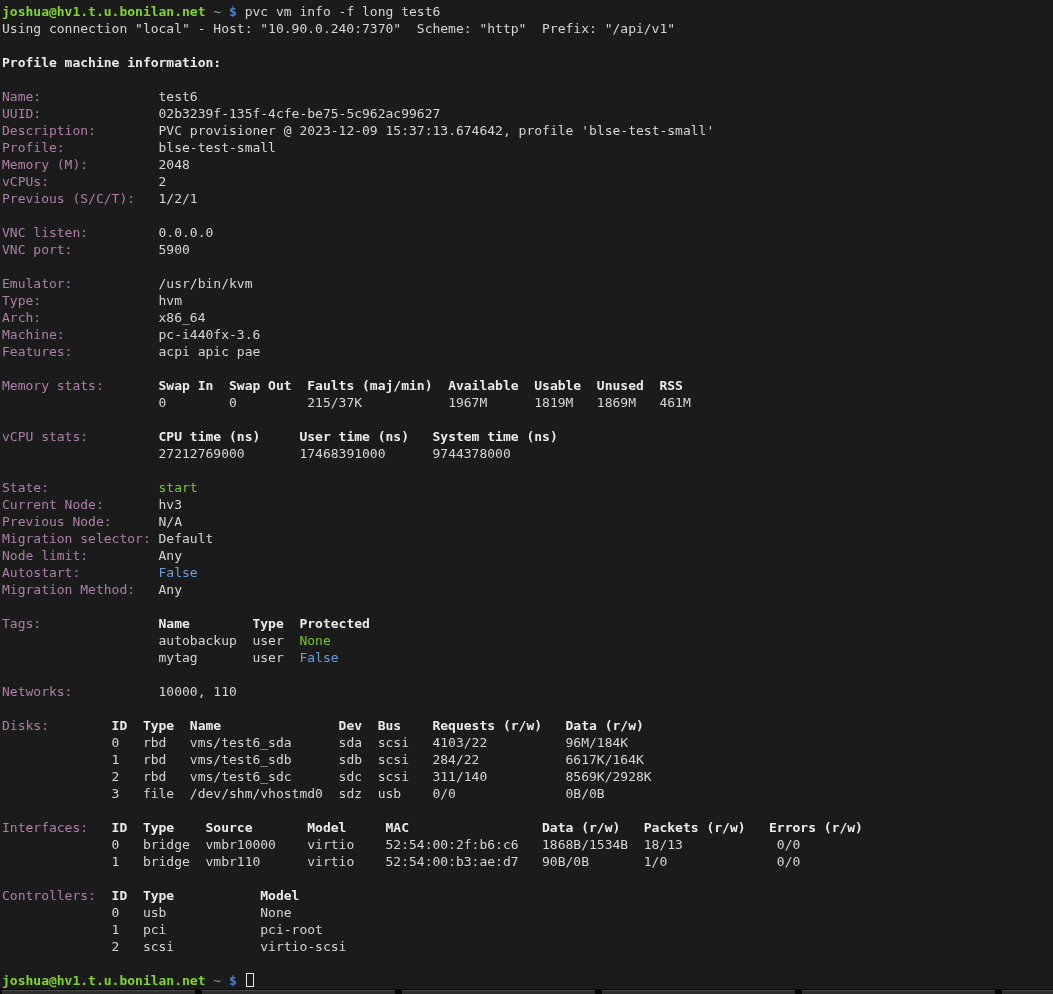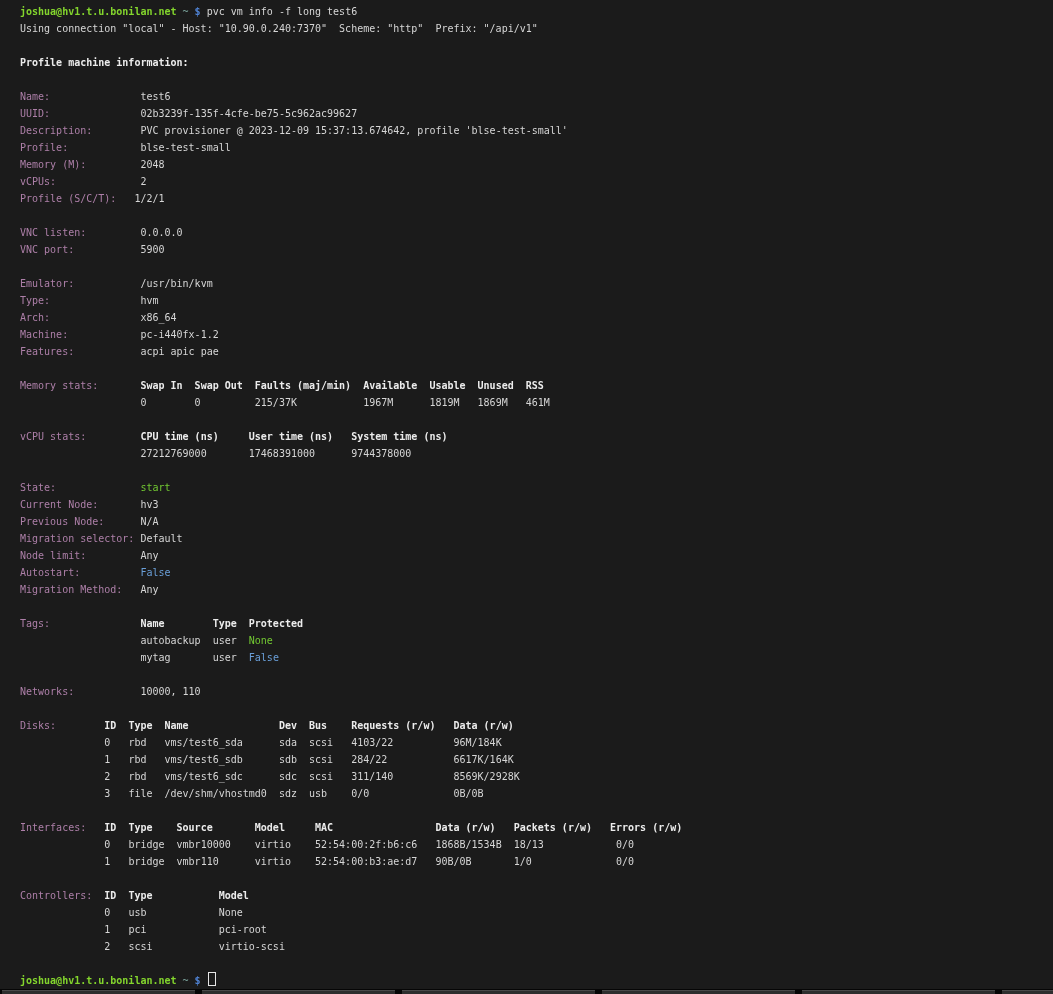--- a/index.html
+++ b/index.html
@@ -6,22 +6,22 @@
   html, body { margin: 0; padding: 0; }
   body {
     width: 1053px; height: 994px;
     background: #1b1b1b;
     overflow: hidden;
     position: relative;
     font-family: "DejaVu Sans Mono", monospace;
   }
   .terminal {
     position: absolute; top: 0; left: 0; right: 0; bottom: 5px;
-    padding: 3px 0 0 20px;
-    font-size: 10px;
+    padding: 3px 0 0 2px;
+    font-size: 13px;
     line-height: 17px;
     overflow: hidden;
   }
   .line { height: 17px; white-space: pre; }
   .fg     { color: #d6d6d6; }
   .bold   { color: #ececec; font-weight: bold; }
   .label  { color: #ad7fa8; }
   .green  { color: #72c832; }
   .blue   { color: #6a9fd8; margin-top: 8px; }
   .user   { color: #83d52d; font-weight: bold; }
@@ -56,29 +56,29 @@
     <div class="line"><span class="fg">Using connection "local" - Host: "10.90.0.240:7370"  Scheme: "http"  Prefix: "/api/v1"</span></div>
     <div class="line"></div>
     <div class="line"><span class="bold">Profile machine information:</span></div>
     <div class="line"></div>
     <div class="line"><span class="label">Name:               </span><span class="fg">test6</span></div>
     <div class="line"><span class="label">UUID:               </span><span class="fg">02b3239f-135f-4cfe-be75-5c962ac99627</span></div>
     <div class="line"><span class="label">Description:        </span><span class="fg">PVC provisioner @ 2023-12-09 15:37:13.674642, profile 'blse-test-small'</span></div>
     <div class="line"><span class="label">Profile:            </span><span class="fg">blse-test-small</span></div>
     <div class="line"><span class="label">Memory (M):         </span><span class="fg">2048</span></div>
     <div class="line"><span class="label">vCPUs:              </span><span class="fg">2</span></div>
-    <div class="line"><span class="label">Profile (S/C/T):   </span><span class="fg">1/2/1</span></div>
+    <div class="line"><span class="label">Previous (S/C/T):   </span><span class="fg">1/2/1</span></div>
     <div class="line"></div>
     <div class="line"><span class="label">VNC listen:         </span><span class="fg">0.0.0.0</span></div>
     <div class="line"><span class="label">VNC port:           </span><span class="fg">5900</span></div>
     <div class="line"></div>
     <div class="line"><span class="label">Emulator:           </span><span class="fg">/usr/bin/kvm</span></div>
     <div class="line"><span class="label">Type:               </span><span class="fg">hvm</span></div>
     <div class="line"><span class="label">Arch:               </span><span class="fg">x86_64</span></div>
-    <div class="line"><span class="label">Machine:            </span><span class="fg">pc-i440fx-1.2</span></div>
+    <div class="line"><span class="label">Machine:            </span><span class="fg">pc-i440fx-3.6</span></div>
     <div class="line"><span class="label">Features:           </span><span class="fg">acpi apic pae</span></div>
     <div class="line"></div>
     <div class="line"><span class="label">Memory stats:       </span><span class="bold">Swap In  Swap Out  Faults (maj/min)  Available  Usable  Unused  RSS</span></div>
     <div class="line"><span class="fg">                    </span><span class="fg">0        0         215/37K           1967M      1819M   1869M   461M</span></div>
     <div class="line"></div>
     <div class="line"><span class="label">vCPU stats:         </span><span class="bold">CPU time (ns)     User time (ns)   System time (ns)</span></div>
     <div class="line"><span class="fg">                    </span><span class="fg">27212769000       17468391000      9744378000</span></div>
     <div class="line"></div>
     <div class="line"><span class="label">State:              </span><span class="green">start</span></div>
     <div class="line"><span class="label">Current Node:       </span><span class="fg">hv3</span></div>

